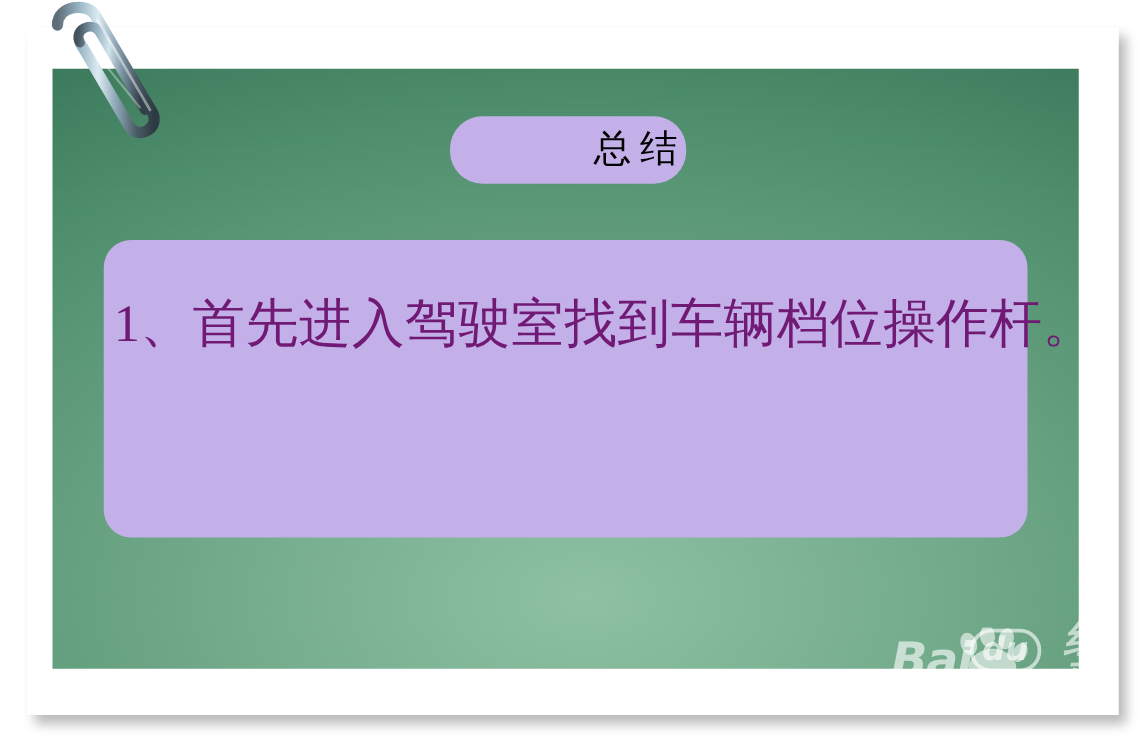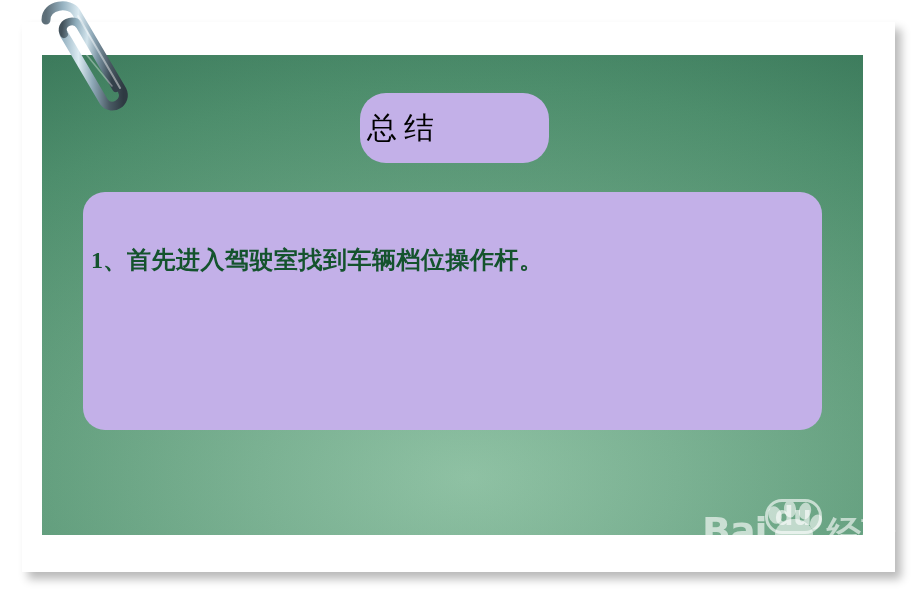--- a/index.html
+++ b/index.html
@@ -55,27 +55,27 @@
       repeating-linear-gradient(0deg, rgba(255,255,255,0.012) 0px, rgba(0,0,0,0.012) 1px, rgba(255,255,255,0.012) 2px);
     pointer-events: none;
   }
 
   
   #title-box {
     position: absolute;
     left: 318px;
     top: 38px;
     width: 189px;
-    height: 70px;
+    height: 54px;
     background: #c3b0e8;
     border-radius: 26px / 26px;
     z-index: 4;
     display: flex;
     align-items: center;
-    justify-content: flex-start;
+    justify-content: flex-end;
   }
   #title-text {
     font-size: 30px;
     color: #000000;
     letter-spacing: 7px;
     text-indent: 7px;
     line-height: 1;
     font-family: "Liberation Serif", "DejaVu Serif", serif;
     font-weight: 400;
     white-space: nowrap;
@@ -96,26 +96,26 @@
 
   #content-list {
     position: absolute;
     left: 8px;
     top: 45px;
     right: 8px;
   }
 
   .content-line {
     display: block;
-    font-size: 24px;
+    font-size: 42px;
     line-height: 47px;
-    color: #14532d;
+    color: #701a75;
     white-space: nowrap;
     font-family: "Liberation Serif", "DejaVu Serif", serif;
-    font-weight: 700;
+    font-weight: 400;
   }
   .line-marker {
     display: inline;
   }
   .line-body {
     display: inline;
     letter-spacing: 0.5px;
   }
 
   
@@ -135,25 +135,26 @@
     left: 697px;
     top: 506px;
     width: 215px;
     height: 72px;
     z-index: 7;
     pointer-events: none;
     user-select: none;
   }
   #wm-logo-row {
     position: absolute;
-    left: 5px;
+    left: 16px;
     top: 0;
     height: 44px;
     display: flex;
-    align-items: flex-end;
+    align-items: center;
+    font-style: italic;
   }
   #wm-baidu {
     font-family: "DejaVu Sans", "Liberation Sans", sans-serif;
     font-size: 38px;
     font-weight: 700;
     line-height: 38px;
     color: rgba(255,255,255,0.62);
     letter-spacing: -1px;
   }
   #wm-du-pill {
@@ -162,21 +163,21 @@
     border: 3px solid rgba(255,255,255,0.62);
     border-radius: 17px;
     padding: 0 7px 1px 7px;
     font-family: "DejaVu Sans", "Liberation Sans", sans-serif;
     font-size: 26px;
     font-weight: 700;
     line-height: 28px;
     color: rgba(255,255,255,0.62);
   }
   #wm-cn {
-    margin-left: 5px;
+    margin-left: 18px;
     margin-bottom: 0px;
     font-family: "DejaVu Sans", "Liberation Sans", sans-serif;
     font-size: 34px;
     font-weight: 700;
     line-height: 34px;
     color: rgba(255,255,255,0.60);
     letter-spacing: 1px;
   }
   #wm-paw {
     position: absolute;

